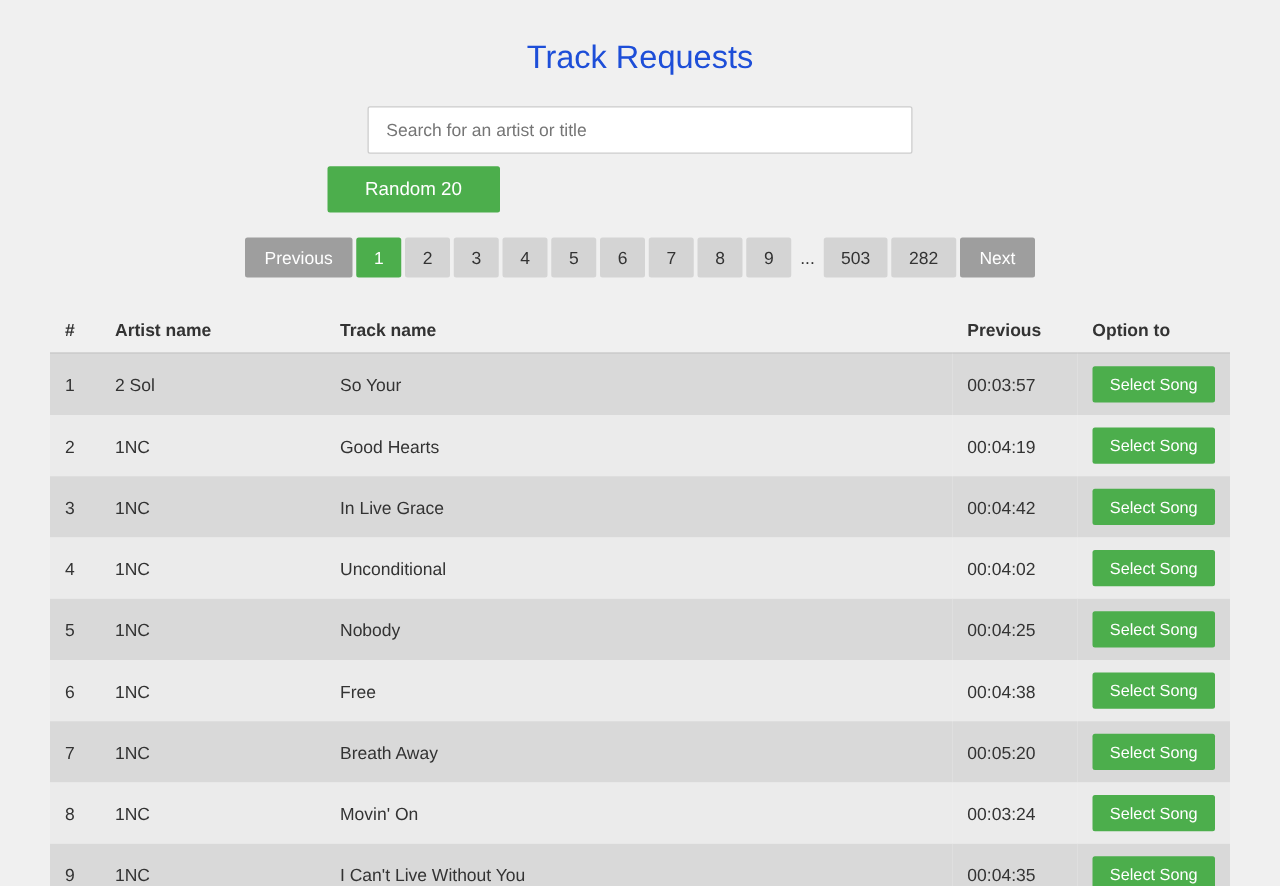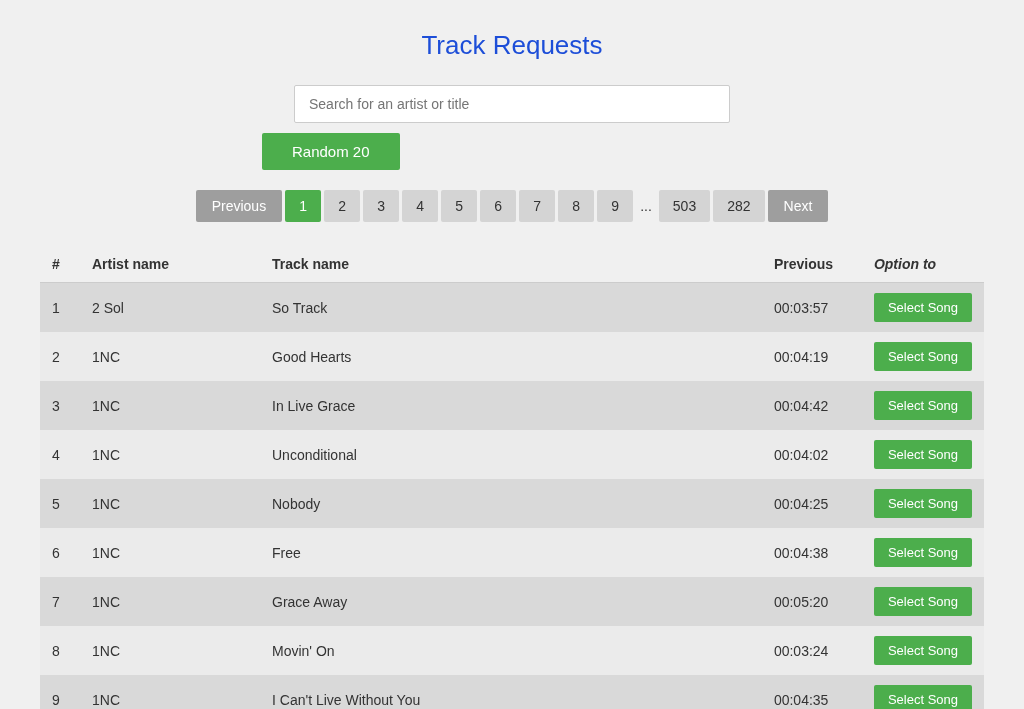--- a/index.html
+++ b/index.html
@@ -151,21 +151,20 @@
     .track-table th.col-title {
       width: auto;
     }
 
     .track-table th.col-duration {
       width: 100px;
     }
 
     .track-table th.col-option {
       width: 120px;
-      font-style: italic;
     }
 
     .track-table tbody tr:nth-child(odd) {
       background-color: #d9d9d9;
     }
 
     .track-table tbody tr:nth-child(even) {
       background-color: #ebebeb;
     }
 
@@ -226,21 +225,21 @@
         <th class="col-artist">Artist name</th>
         <th class="col-title">Track name</th>
         <th class="col-duration">Previous</th>
         <th class="col-option">Option to</th>
       </tr>
     </thead>
     <tbody id="track-tbody">
     <tr>
           <td>1</td>
           <td>2 Sol</td>
-          <td>So Track</td>
+          <td>So Your</td>
           <td>00:03:57</td>
           <td><button class="select-song-btn">Select Song</button></td>
         </tr>
         <tr>
           <td>2</td>
           <td>1NC</td>
           <td>Good Hearts</td>
           <td>00:04:19</td>
           <td><button class="select-song-btn">Select Song</button></td>
         </tr>
@@ -268,21 +267,21 @@
         <tr>
           <td>6</td>
           <td>1NC</td>
           <td>Free</td>
           <td>00:04:38</td>
           <td><button class="select-song-btn">Select Song</button></td>
         </tr>
         <tr>
           <td>7</td>
           <td>1NC</td>
-          <td>Grace Away</td>
+          <td>Breath Away</td>
           <td>00:05:20</td>
           <td><button class="select-song-btn">Select Song</button></td>
         </tr>
         <tr>
           <td>8</td>
           <td>1NC</td>
           <td>Movin' On</td>
           <td>00:03:24</td>
           <td><button class="select-song-btn">Select Song</button></td>
         </tr>

